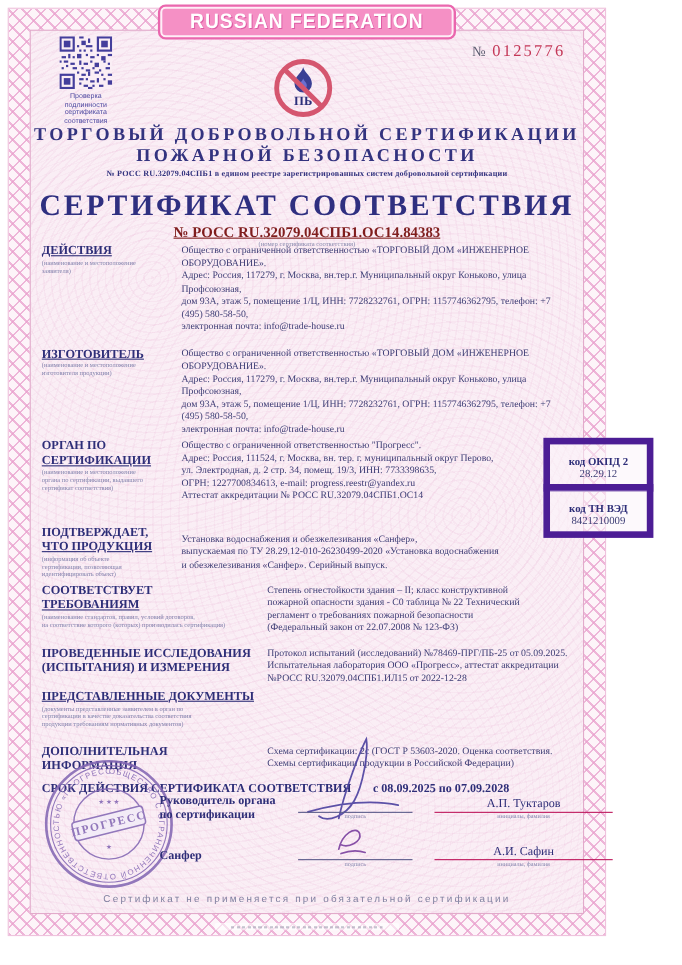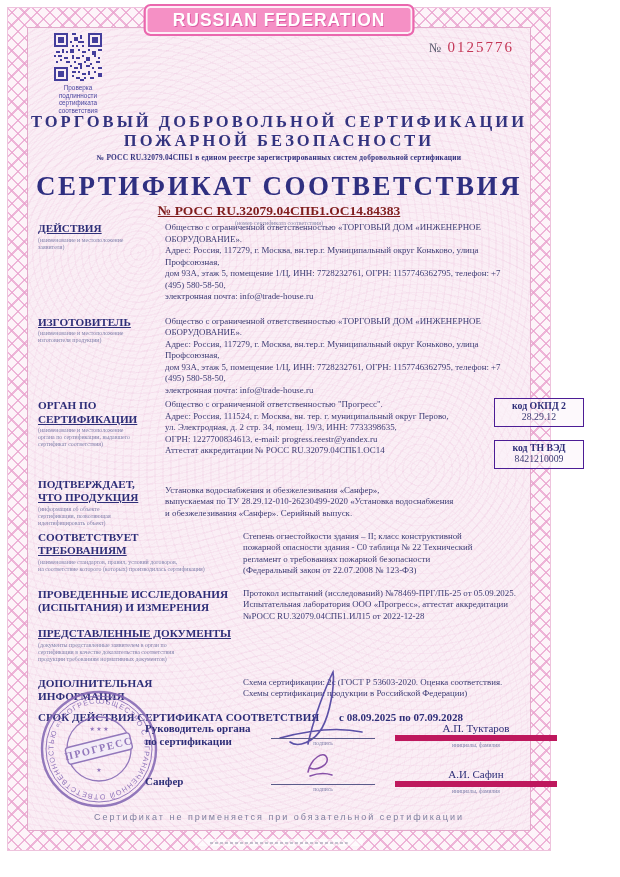--- a/index.html
+++ b/index.html
@@ -59,37 +59,37 @@
   .content{flex:1;font-size:8.9px;line-height:11.5px;color:#3c3c74;white-space:pre-line;}
   .content.narrow{max-width:320px;}
   .content.narrower{max-width:252px;}
   .mb-a{margin-bottom:13px;} .mb-b{margin-bottom:3px;} .mb-c{margin-bottom:21px;}
   .mb-d{margin-bottom:4px;align-items:center;} .mb-e{margin-bottom:11px;} .mb-f{margin-bottom:5px;}
   .mb-g{margin-bottom:14px;} .mb-h{margin-bottom:7px;}
   .validity{display:flex;align-items:baseline;}
   .validity .lab{font-size:11px;}
   .validity .val{margin-left:auto;margin-right:53px;font-weight:bold;font-size:11px;color:#2e2e78;white-space:nowrap;}
 
-  .code-box{position:absolute;left:494px;width:84px;border:1px solid #4c1d95;
-    background:rgba(252,244,249,.55);text-align:center;padding:1px 2px 4px;z-index:4;}
+  .code-box{position:absolute;left:494px;width:84px;border:6px solid #4c1d95;
+    background:rgba(252,244,249,.55);text-align:center;padding:11px 2px 4px;z-index:4;}
   .code-box .cb-lab{font-weight:bold;font-size:9.8px;color:#2e2e78;line-height:11px;}
   .code-box .cb-val{font-size:9.8px;color:#3c3c74;line-height:11px;}
   .box-okpd{top:398px;} .box-tnved{top:440px;}
 
   
   .sig-area{position:absolute;left:38px;right:45px;top:688px;height:128px;z-index:3;}
   .stamp{position:absolute;left:0;top:0;opacity:.88;}
   .sig-rows{position:absolute;left:107px;right:0;top:34px;}
   .sig-row{display:flex;align-items:center;}
   .sig-row.first{margin-bottom:20px;}
   .role{flex:0 0 126px;font-weight:bold;font-size:11px;line-height:13px;color:#2e2e78;white-space:pre-line;}
   .sig-cell{flex:0 0 104px;text-align:center;}
   .name-cell{flex:0 0 162px;margin-left:20px;text-align:center;}
   .line{border-bottom:1px solid #5a5a8a;height:13px;}
-  .name-cell .nm{font-size:11px;color:#2e2e78;padding-bottom:1px;border-bottom:6px solid #be185d;}
+  .name-cell .nm{font-size:11px;color:#2e2e78;padding-bottom:1px;border-bottom:1px solid #be185d;}
   .cap{font-size:5.6px;color:#8383ad;margin-top:1px;}
   .sig-svg{position:absolute;pointer-events:none;}
   .sig1{left:212px;top:-22px;}
   .sig2{left:252px;top:58px;}
 
   .footer-note{position:absolute;left:0;right:0;top:812px;text-align:center;z-index:3;
     font:400 9px "Liberation Sans",sans-serif;color:#8080a0;letter-spacing:2px;}
   .micro{position:absolute;left:50%;transform:translateX(-50%);top:839px;width:168px;height:7px;z-index:6;
     background:
      repeating-linear-gradient(90deg, rgba(150,150,170,.55) 0 3px, transparent 3px 5px) center/ 82% 2px no-repeat,
@@ -177,20 +177,29 @@
             <rect x="18" y="22" width="2" height="1"></rect>
             <rect x="13" y="23" width="2" height="1"></rect>
         </g>
       </svg>
       <div class="qr-caption">Проверка
 подлинности
 сертификата
 соответствия</div>
     </div>
 
+    <div class="logo">
+      <svg width="56" height="56" viewBox="0 0 58 58">
+        <circle cx="29" cy="29" r="25" fill="none" stroke="#d5566f" stroke-width="4.6"></circle>
+        <path d="M29 9.5 c2.2 6.5 8.2 8.5 8.2 15.5 a8.2 8.2 0 1 1 -16.4 0 c0 -7 6 -9 8.2 -15.5 z" fill="#3a3f94"></path>
+        <path d="M29 20 c1 3 3.4 3.6 3.4 6.6 a3.4 3.4 0 1 1 -6.8 0 c0 -3 2.4 -3.6 3.4 -6.6 z" fill="#6a6fd0"></path>
+        <text x="29" y="45" text-anchor="middle" font-family="Liberation Serif, serif" font-size="12" font-weight="bold" fill="#2c2f7a">ПБ</text>
+        <line x1="11.5" y1="11.5" x2="46.5" y2="46.5" stroke="#d5566f" stroke-width="4.6"></line>
+      </svg>
+    </div>
 
     <div class="titles">
       <div class="sys-line">ТОРГОВЫЙ ДОБРОВОЛЬНОЙ СЕРТИФИКАЦИИ</div>
       <div class="sys-line">ПОЖАРНОЙ БЕЗОПАСНОСТИ</div>
       <div class="sys-sub">№ РОСС RU.32079.04СПБ1 в едином реестре зарегистрированных систем добровольной сертификации</div>
       <div class="cert-title">СЕРТИФИКАТ СООТВЕТСТВИЯ</div>
       <div class="cert-num">№ РОСС RU.32079.04СПБ1.ОС14.84383</div>
       <div class="cert-num-cap">(номер сертификата соответствия)</div>
     </div>
 

